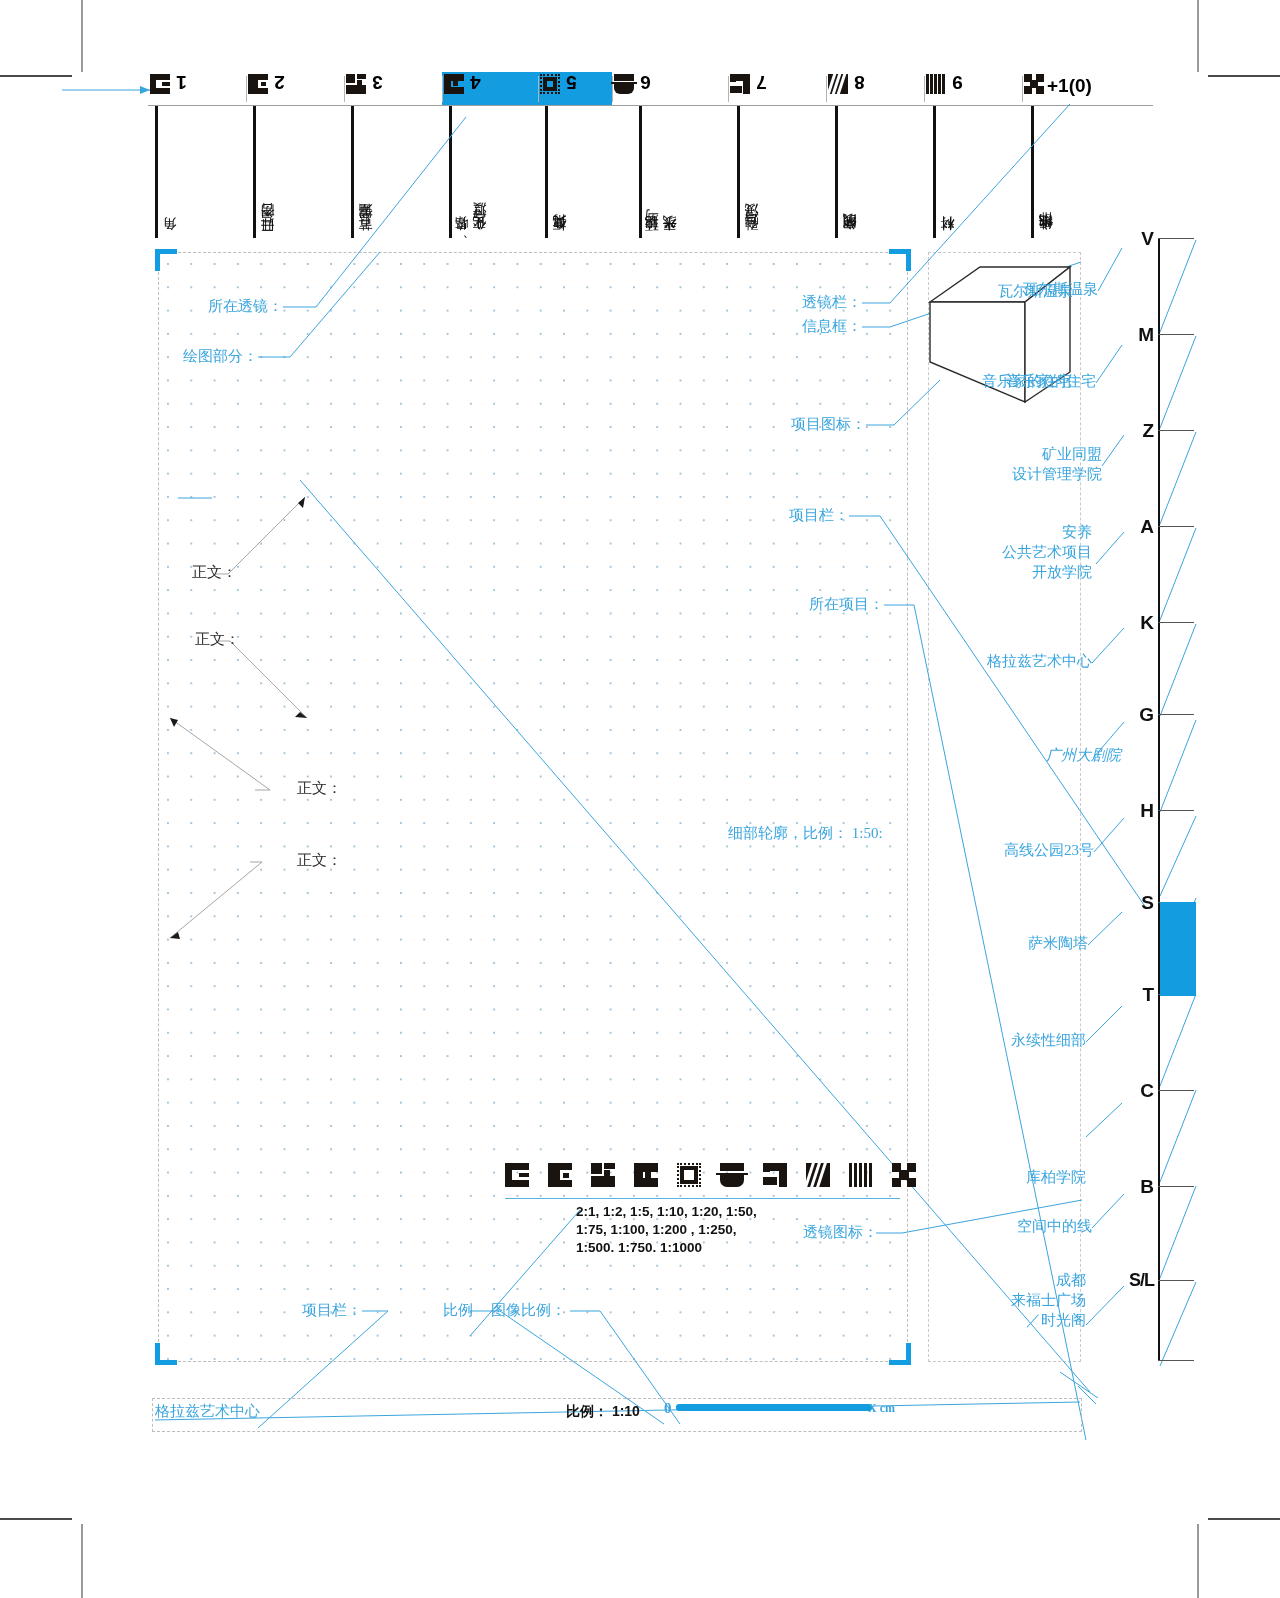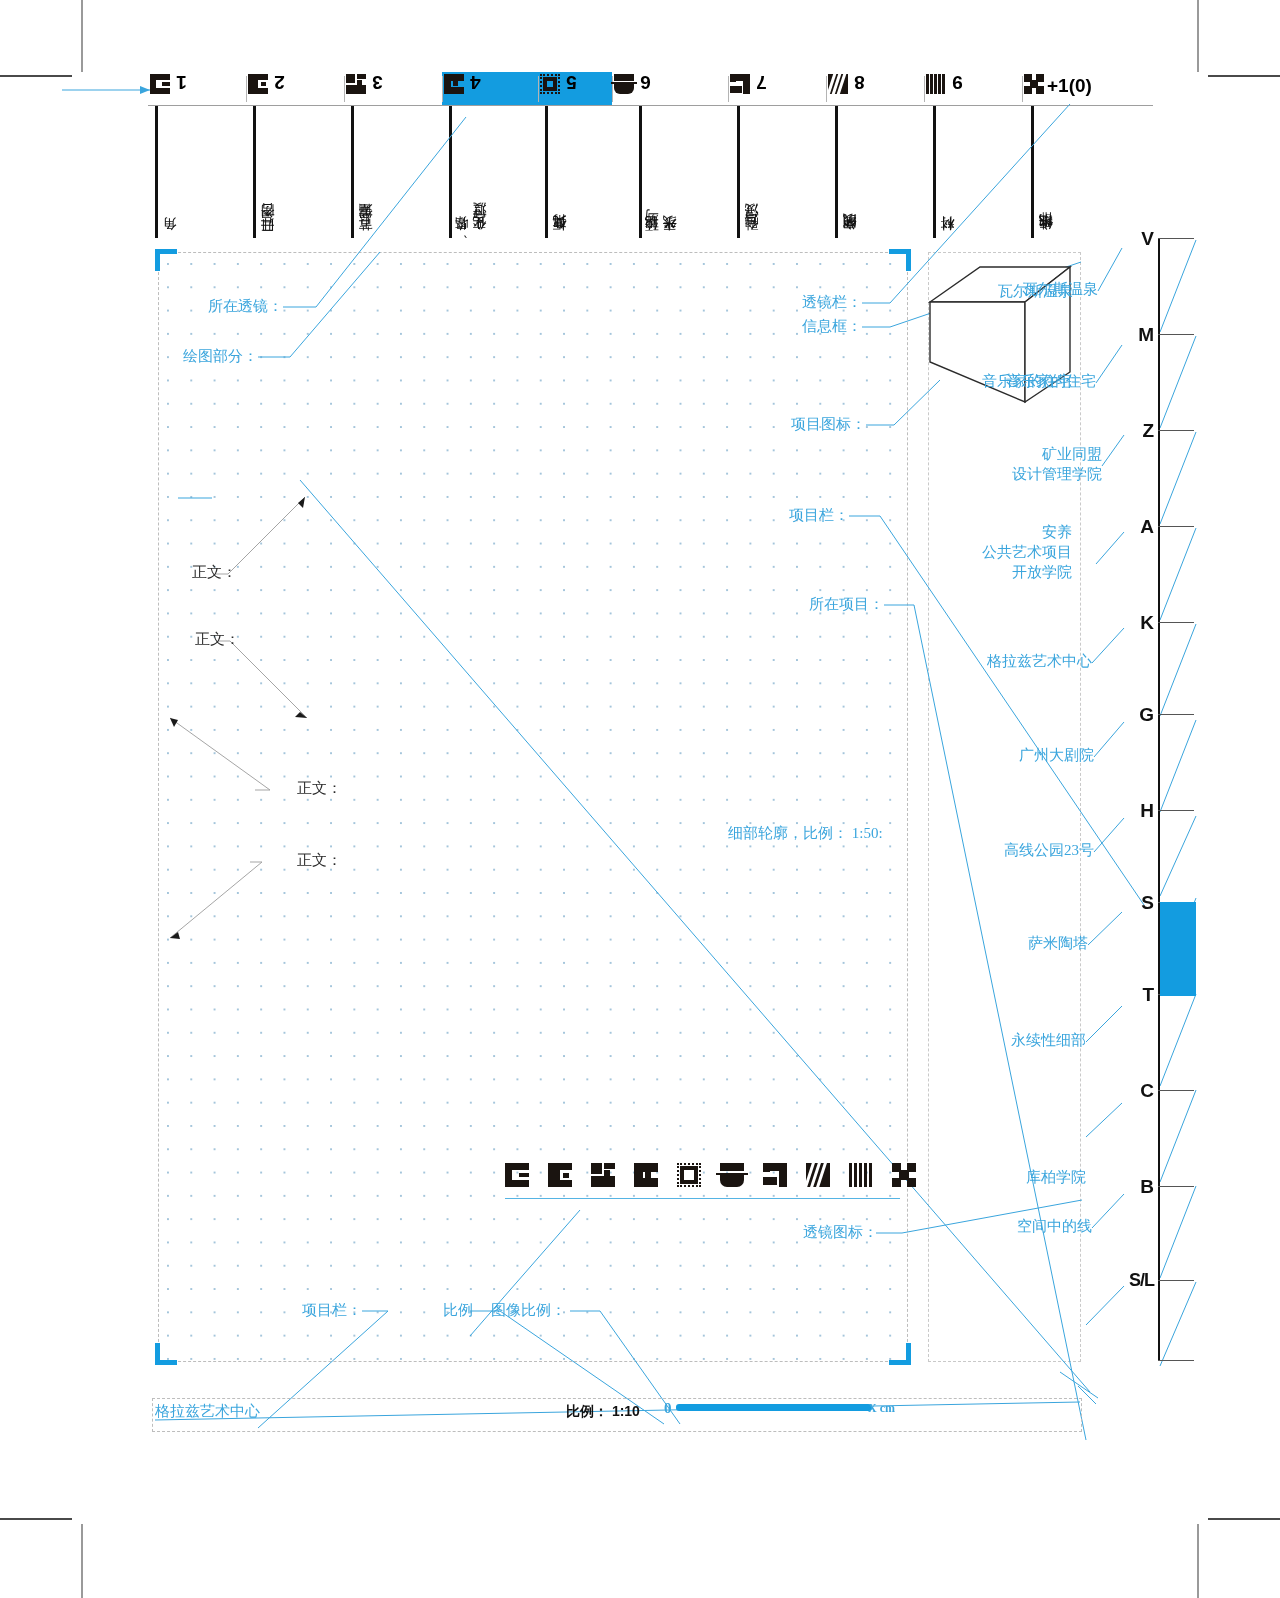--- a/index.html
+++ b/index.html
@@ -463,30 +463,33 @@
     <div class="idx-tick" style="top:1052px;"></div>
     <div class="idx-tick" style="top:1132px;"></div>
 
     <div class="idx-sel" style="top:674px;width:36px;height:94px;"></div>
   </div>
 
   <div class="anno r" style="left:938px;top:279px;width:160px;">瓦尔斯温泉</div>
   <div class="anno r" style="left:936px;top:371px;width:160px;">音乐家的住宅</div>
   <div class="anno r" style="left:942px;top:444px;width:160px;">矿业同盟
 设计管理学院</div>
-  <div class="anno r" style="left:912px;top:522px;width:160px;">安养
+  <div class="anno r" style="left:932px;top:522px;width:160px;">安养
 公共艺术项目
 开放学院</div>
   <div class="anno r" style="left:932px;top:651px;width:160px;">格拉兹艺术中心</div>
-  <div class="anno r" style="left:934px;top:745px;width:160px;">广州大剧院</div>
+  <div class="anno r" style="left:961px;top:745px;width:160px;font-style:italic;">广州大剧院</div>
   <div class="anno r" style="left:934px;top:840px;width:160px;">高线公园23号</div>
   <div class="anno r" style="left:928px;top:933px;width:160px;">萨米陶塔</div>
   <div class="anno r" style="left:926px;top:1030px;width:160px;">永续性细部</div>
   <div class="anno r" style="left:926px;top:1125px;width:160px;margin-top:42px;">库柏学院</div>
   <div class="anno r" style="left:932px;top:1216px;width:160px;">空间中的线</div>
+  <div class="anno r" style="left:926px;top:1270px;width:160px;">成都
+来福士广场
+／时光阁</div>
 
   <div id="iconstrip">
     <div class="slot" style="left:0px;">
       <span class="gi" style="width:24px;height:24px;">
         <i style="left:0;top:0;width:24px;height:7px;"></i>
         <i style="left:0;top:0;width:7px;height:24px;"></i>
         <i style="left:0;top:17px;width:24px;height:7px;"></i>
         <i style="left:14px;top:10px;width:10px;height:4px;"></i>
       </span>
     </div>
@@ -554,20 +557,23 @@
       <span class="gi" style="width:24px;height:24px;">
         <i style="left:0;top:0;width:9px;height:9px;"></i>
         <i style="left:15px;top:0;width:9px;height:9px;"></i>
         <i style="left:0;top:15px;width:9px;height:9px;"></i>
         <i style="left:15px;top:15px;width:9px;height:9px;"></i>
         <i style="left:7px;top:7px;width:10px;height:10px;"></i>
       </span>
     </div>
   </div>
   <div id="strip-underline"></div>
+  <div id="scale-list">2:1, 1:2, 1:5, 1:10, 1:20, 1:50,
+1:75, 1:100, 1:200 , 1:250,
+1:500. 1:750. 1:1000</div>
 
   <div id="statusbar"></div>
   <div class="sb-text" style="left:155px;top:1402px;">格拉兹艺术中心</div>
   <div class="sb-text blk" style="left:566px;top:1403px;">比例： 1:10</div>
   <div class="sb-text" style="left:664px;top:1400px;font-weight:bold;">0</div>
   <div id="sb-rule"></div>
   <div class="sb-text" style="left:868px;top:1401px;font-weight:bold;font-size:12px;">X cm</div>
 
 </div>
 

